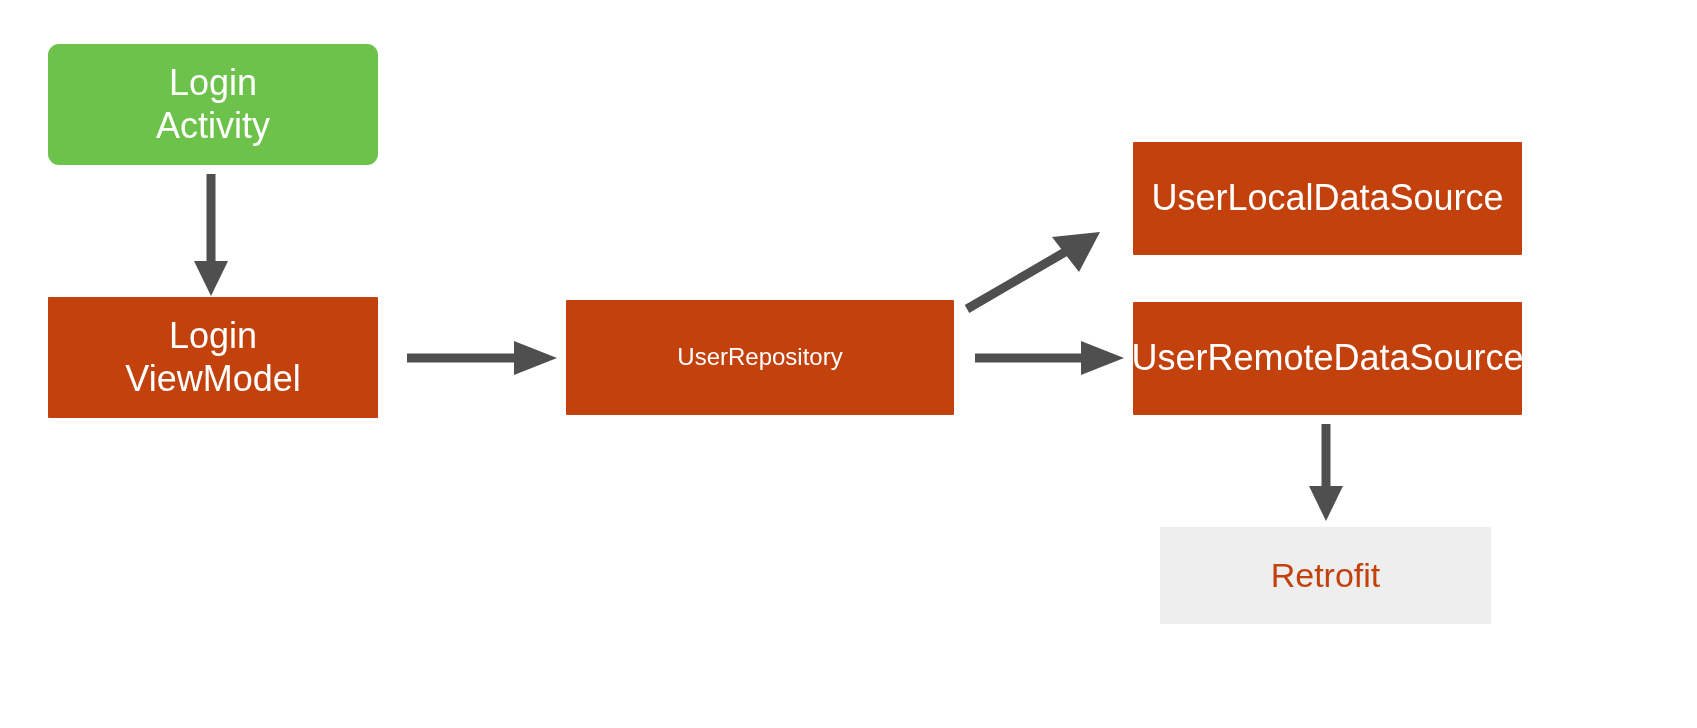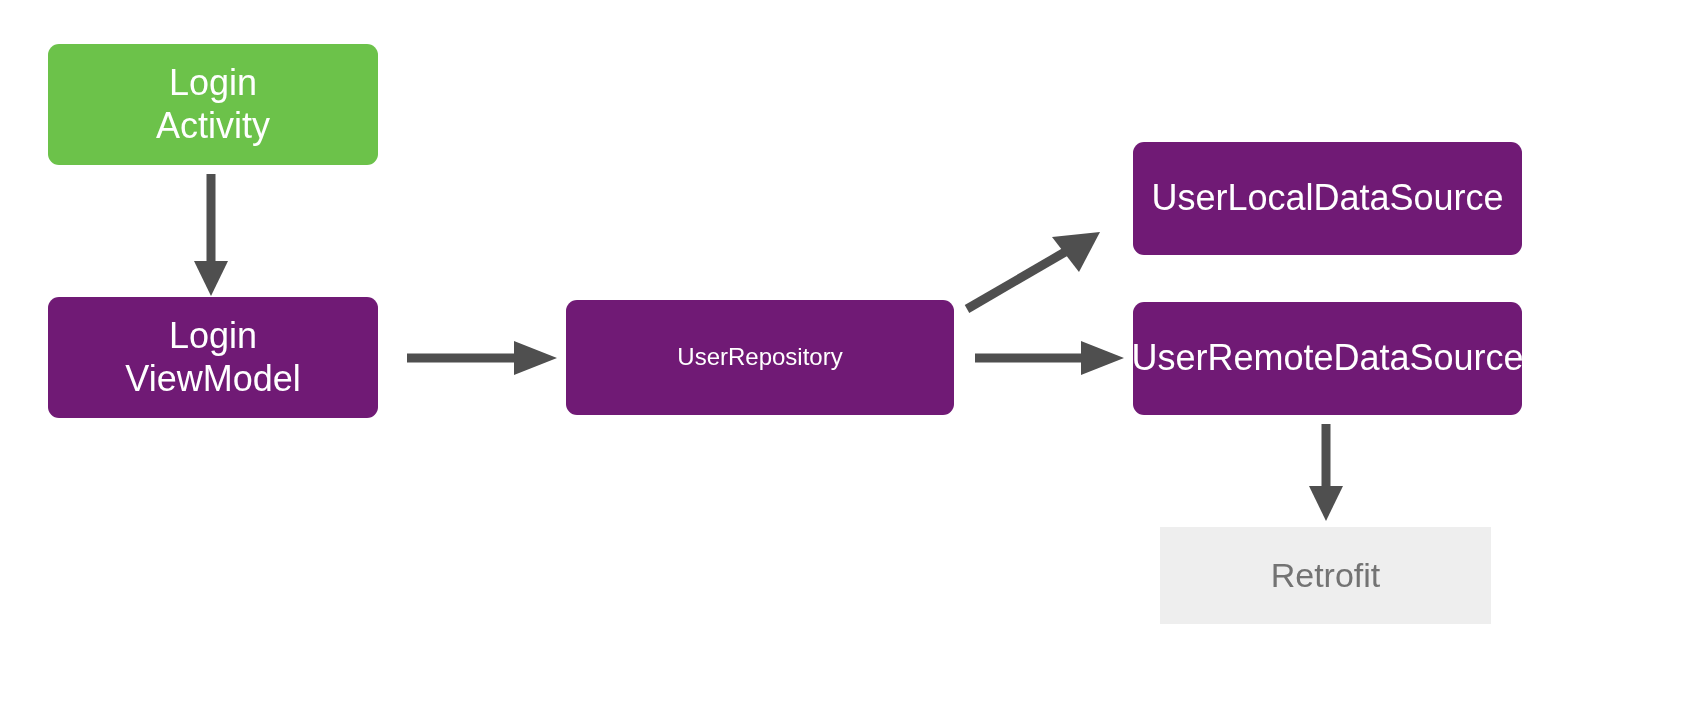--- a/index.html
+++ b/index.html
@@ -22,32 +22,32 @@
     box-sizing: border-box;
     display: flex;
     align-items: center;
     justify-content: center;
     text-align: center;
     line-height: 1.18;
     white-space: pre-line;
     user-select: none;
   }
   .node-dark {
-    background: #701a75;
+    background: #c2410c;
     color: #ffffff;
-    border-radius: 11px;
+    border-radius: 1px;
   }
   .node-green {
     background: #6cc24a;
     color: #ffffff;
     border-radius: 11px;
   }
   .node-light {
     background: #eeeeee;
-    color: #737373;
+    color: #c2410c;
     border-radius: 0;
   }
   #edge-layer {
     position: absolute;
     left: 0;
     top: 0;
     width: 1697px;
     height: 728px;
     pointer-events: none;
   }

